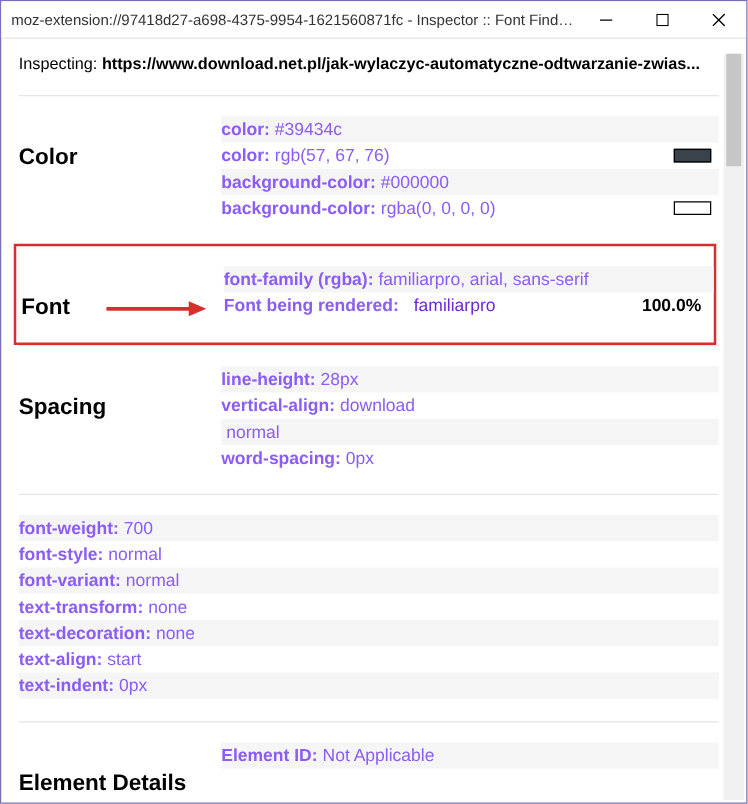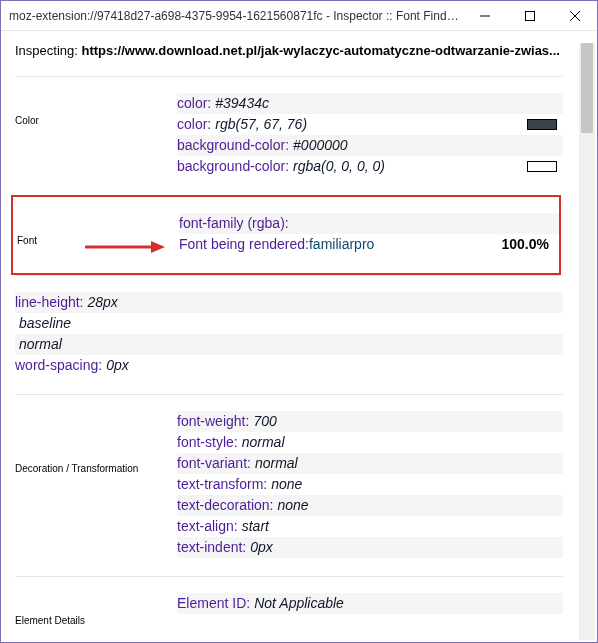--- a/index.html
+++ b/index.html
@@ -37,21 +37,21 @@
     display: flex;
     align-items: center;
     justify-content: center;
     font-family: Arial, sans-serif;
   }
   .win-btn svg { width: 10px; height: 10px; }
   .content {
     position: absolute;
     top: 30px; left: 0; right: 0; bottom: 0;
     overflow: hidden;
-    padding: 12px 12px 12px 14px;
+    padding: 12px 0 12px 14px;
   }
   .scrollbar {
     position: absolute;
     top: 42px; right: 2px; bottom: 2px;
     width: 16px;
     background: #f0f0f0;
   }
   .scrollbar-thumb {
     position: absolute;
     top: 0; left: 2px; right: 2px;
@@ -77,39 +77,39 @@
   }
   .section.highlighted {
     border: 2px solid #d6302c;
     border-radius: 0;
     margin-left: -4px;
     margin-right: 24px;
     padding-left: 4px;
   }
   .section-label {
     width: 162px;
-    font-weight: 400;
-    font-size: 10px;
+    font-weight: 700;
+    font-size: 18px;
     color: #000;
     padding-top: 22px;
     flex-shrink: 0;
     position: relative;
   }
   .section-rows { flex: 1; }
   .row {
     display: flex;
     align-items: center;
     font-size: 14px;
     line-height: 21px;
     padding: 0 4px 0 0;
   }
   .row:nth-child(odd) { background: #f5f5f5; }
-  .prop { color: #4c1d95; }
-  .val { color: #0f172a; margin-left: 4px; font-style: italic; }
-  .val-link { color: #0c4a6e; margin-left: 0; }
+  .prop { color: #8b5cf6; font-weight: bold; }
+  .val { color: #8b5cf6; margin-left: 4px; }
+  .val-link { color: #6d28d9; margin-left: 12px; }
   .pct { margin-left: auto; color: #000; padding-right: 6px; font-weight: bold; }
   .swatch {
     margin-left: auto;
     width: 30px;
     height: 11px;
     border: 1px solid #000;
     margin-right: 2px;
   }
   .swatch.dark { background: #39434c; }
   .swatch.white { background: #fff; }
@@ -180,50 +180,52 @@
     <div class="section-label">
       <span>Font</span>
       <svg class="arrow" viewBox="0 0 80 16">
         <line x1="0" y1="8" x2="70" y2="8" stroke="#d6302c" stroke-width="3"></line>
         <polygon points="80,8 66,2 66,14" fill="#d6302c"></polygon>
       </svg>
     </div>
     <div class="section-rows">
       <div class="row">
           <span class="prop">font-family (rgba):</span>
+          <span class="val">familiarpro, arial, sans-serif</span>
         </div>
       <div class="row">
           <span class="prop">Font being rendered:</span>
           <span class="val-link">familiarpro</span>
           <span class="pct">100.0%</span>
         </div>
     </div>
   </div>
 
   <div class="section">
+    <div class="section-label">Spacing</div>
     <div class="section-rows">
       <div class="row">
           <span class="prop">line-height:</span>
           <span class="val">28px</span>
         </div>
       <div class="row">
-          <span class="val">baseline</span>
+          <span class="prop">vertical-align:</span>
+          <span class="val">download</span>
         </div>
       <div class="row">
           <span class="val">normal</span>
         </div>
       <div class="row">
           <span class="prop">word-spacing:</span>
           <span class="val">0px</span>
         </div>
     </div>
   </div>
 
   <div class="section">
-    <div class="section-label" style="padding-top:52px">Decoration / Transformation</div>
     <div class="section-rows">
       <div class="row">
           <span class="prop">font-weight:</span>
           <span class="val">700</span>
         </div>
       <div class="row">
           <span class="prop">font-style:</span>
           <span class="val">normal</span>
         </div>
       <div class="row">

